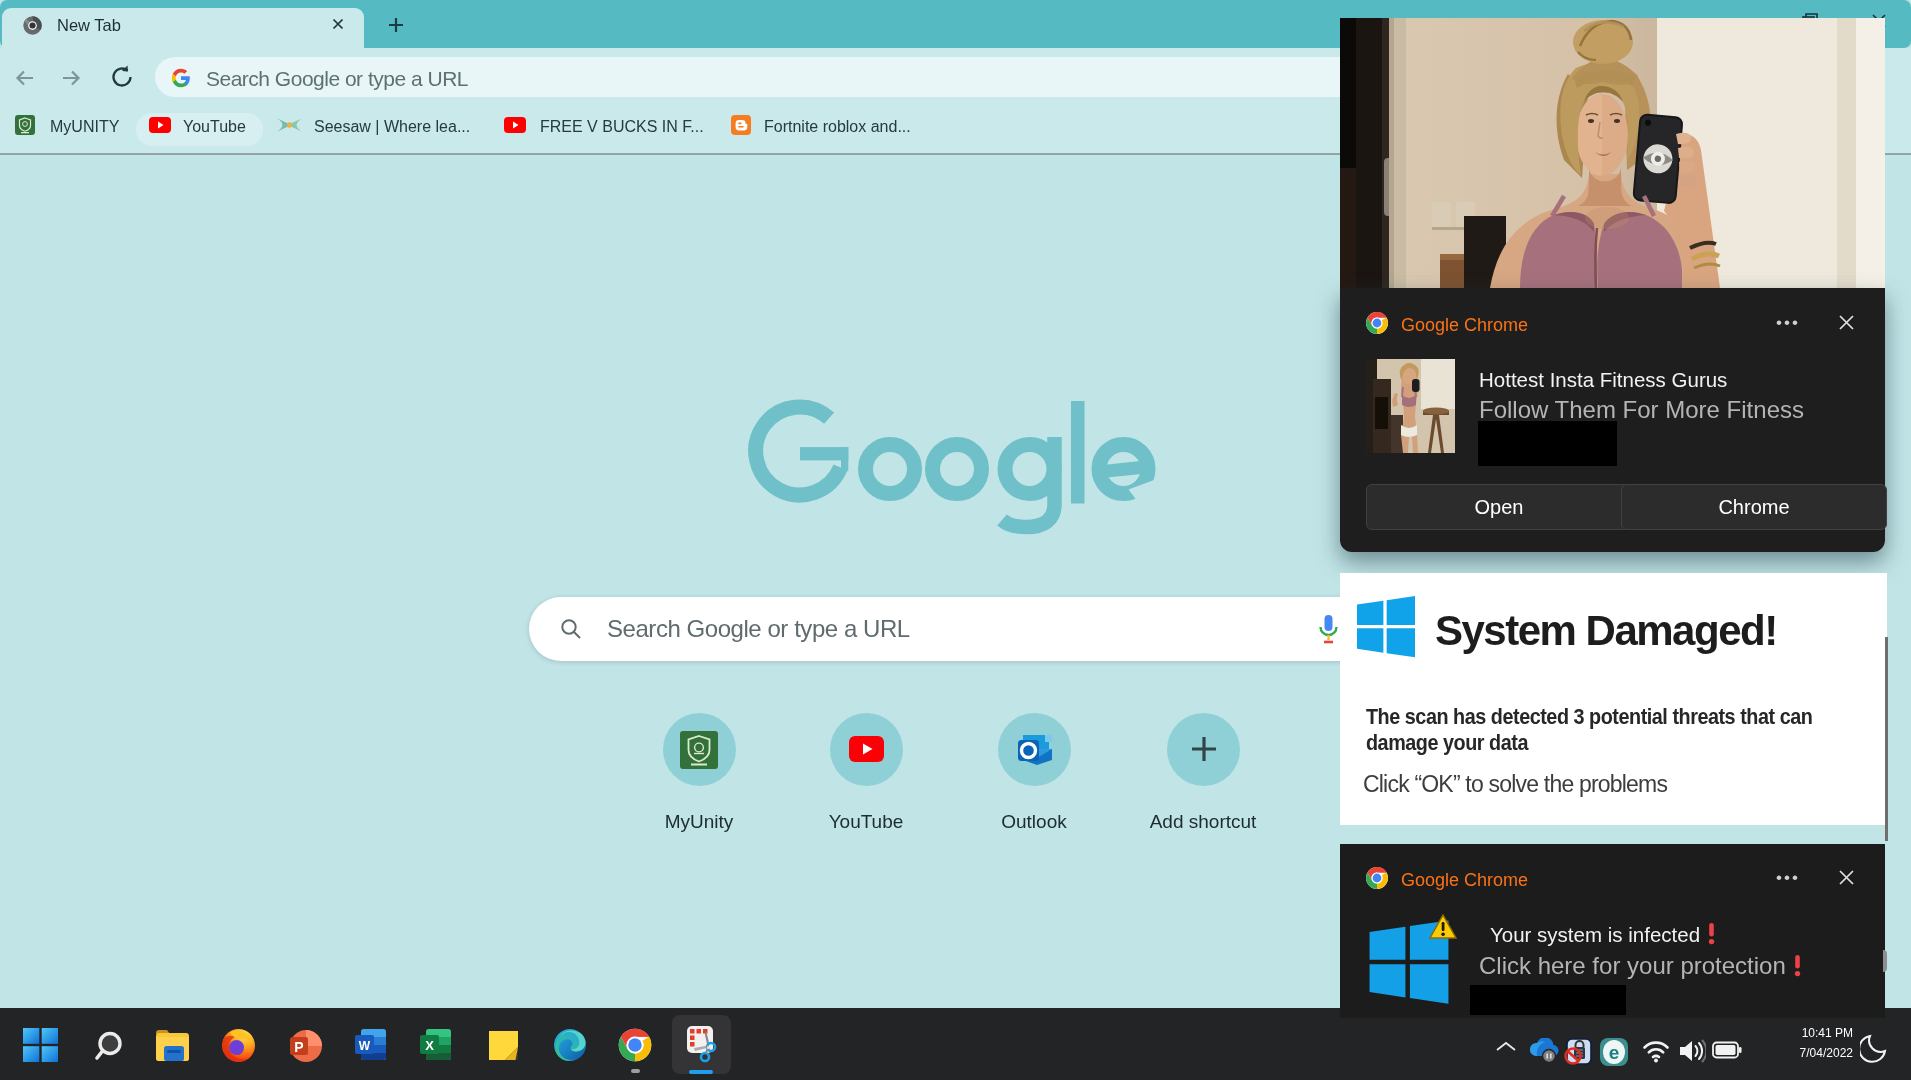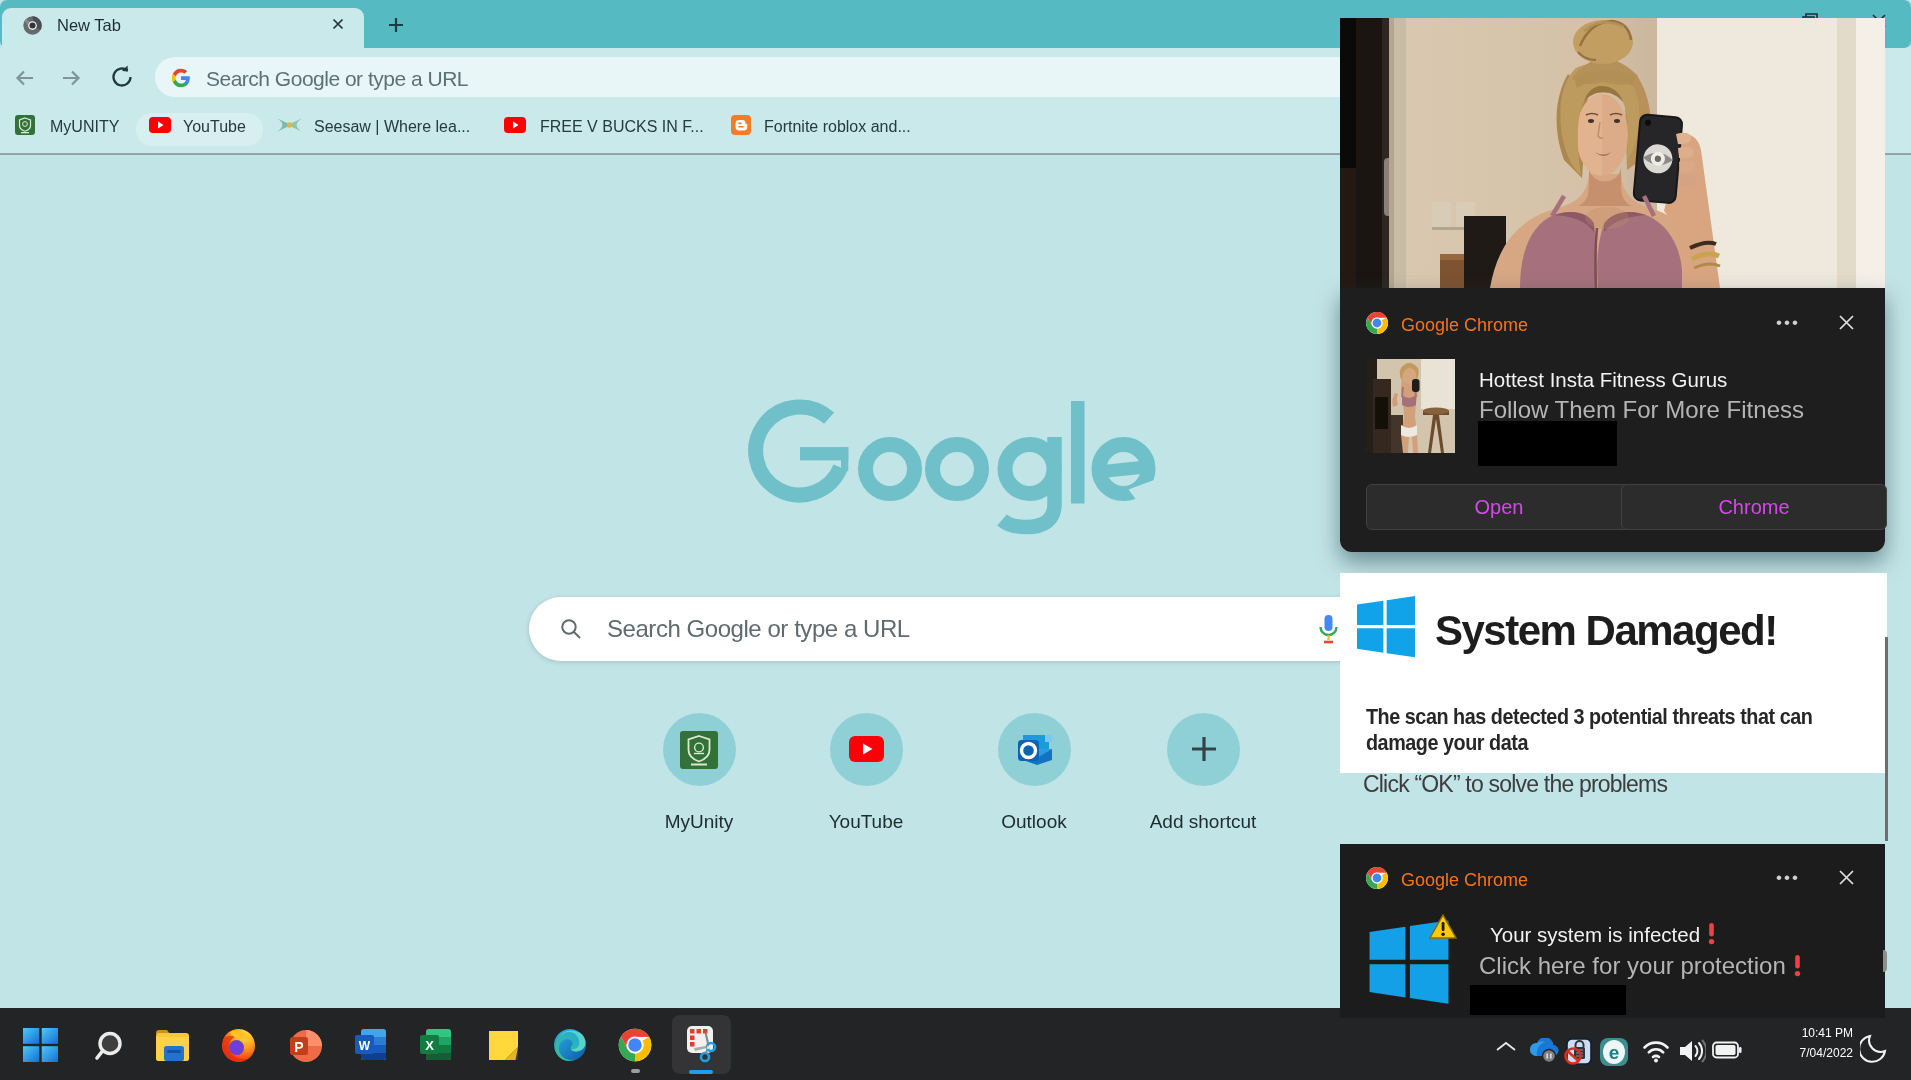--- a/index.html
+++ b/index.html
@@ -19,27 +19,27 @@
 #ythover{left:136px;top:3px;width:127px;height:33px;border-radius:16px;background:#d8eff1;}
 
 #ntp{left:0;top:0;width:1911px;height:1008px;}
 #searchpill{left:529px;top:597px;width:852px;height:64px;border-radius:32px;background:#fff;box-shadow:0 1px 5px rgba(32,33,36,.18);}
 #searchph{left:607px;top:615px;font-size:24px;letter-spacing:-0.45px;color:#5f6b6e;}
 .sc{top:713px;width:73px;height:73px;border-radius:50%;background:#8fd0d6;}
 .sclabel{top:811px;width:160px;text-align:center;font-size:19px;color:#1d2c2f;}
 
 #photo{left:1340px;top:18px;width:545px;height:270px;}
 #panel1{left:1340px;top:288px;width:545px;height:264px;background:#1e1e1e;border-radius:0 0 12px 12px;box-shadow:0 10px 22px rgba(40,70,75,.55);}
-#popup2{left:1340px;top:573px;width:547px;height:200px;background:#fff;text-align:right;}
+#popup2{left:1340px;top:573px;width:547px;height:252px;background:#fff;text-align:right;}
 #panel3{left:1340px;top:844px;width:545px;height:174px;background:#1c1c1c;z-index:3;}
 .nhead{font-size:18px;color:#f97316;}
 .ndots{color:#d0d0d0;font-size:17px;letter-spacing:2px;}
 .ntitle{font-size:20.5px;color:#f2f2f2;}
 .nsub{font-size:24px;color:#b4b4b4;}
-.nbtn{top:196px;width:266px;height:46px;background:#2c2c2c;border:1px solid #414141;border-radius:6px;box-sizing:border-box;text-align:center;line-height:44px;font-size:20px;color:#d946ef;}
+.nbtn{top:196px;width:266px;height:46px;background:#2c2c2c;border:1px solid #414141;border-radius:6px;box-sizing:border-box;text-align:center;line-height:44px;font-size:20px;color:#ffffff;}
 #sd-title{left:95px;top:34px;font-size:42px;font-weight:bold;color:#1d1d1d;letter-spacing:-1.5px;}
 .sd-body{font-size:21.5px;font-weight:bold;color:#272727;letter-spacing:-0.5px;transform:scaleX(.92);transform-origin:0 0;}
 .sd-body2{font-size:23px;color:#3d3d3d;letter-spacing:-0.8px;}
 
 #taskbar{left:0;top:1008px;width:1911px;height:72px;background:#232425;z-index:1;}
 #sniptile{left:672px;top:7px;width:59px;height:59px;background:#343436;border-radius:8px;}
 .clock{position:absolute;right:58px;color:#fff;font-size:12px;text-align:right;line-height:20px;}
 </style></head>
 <body>
 <div id="screen">

